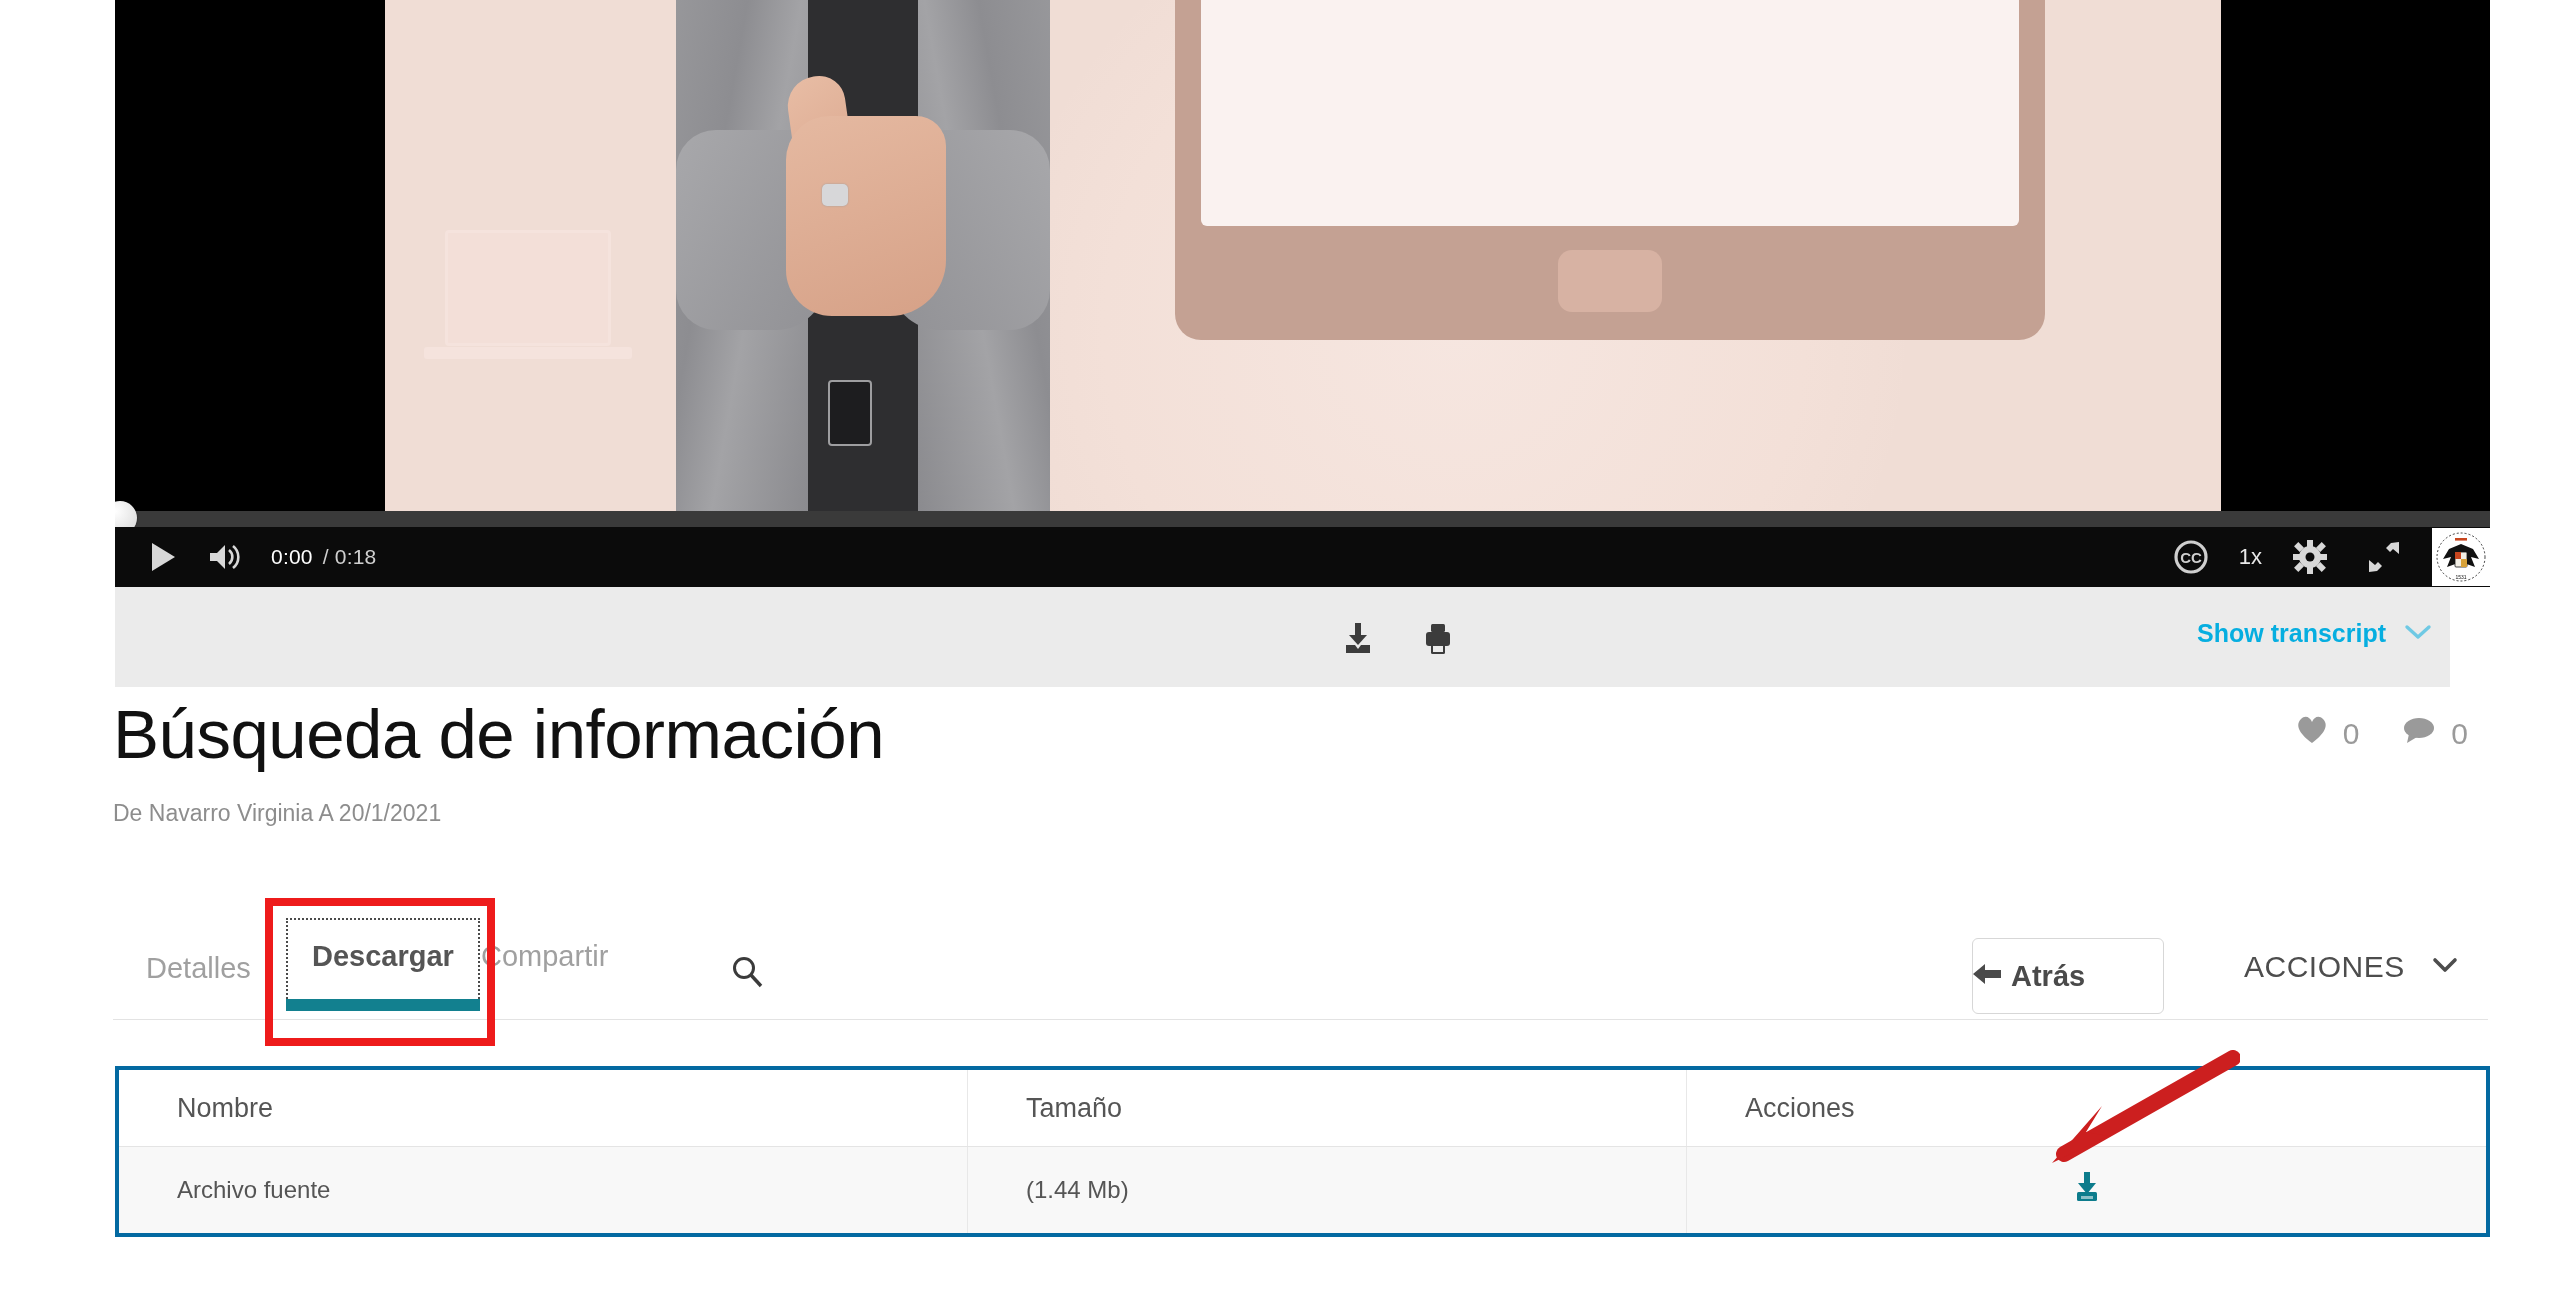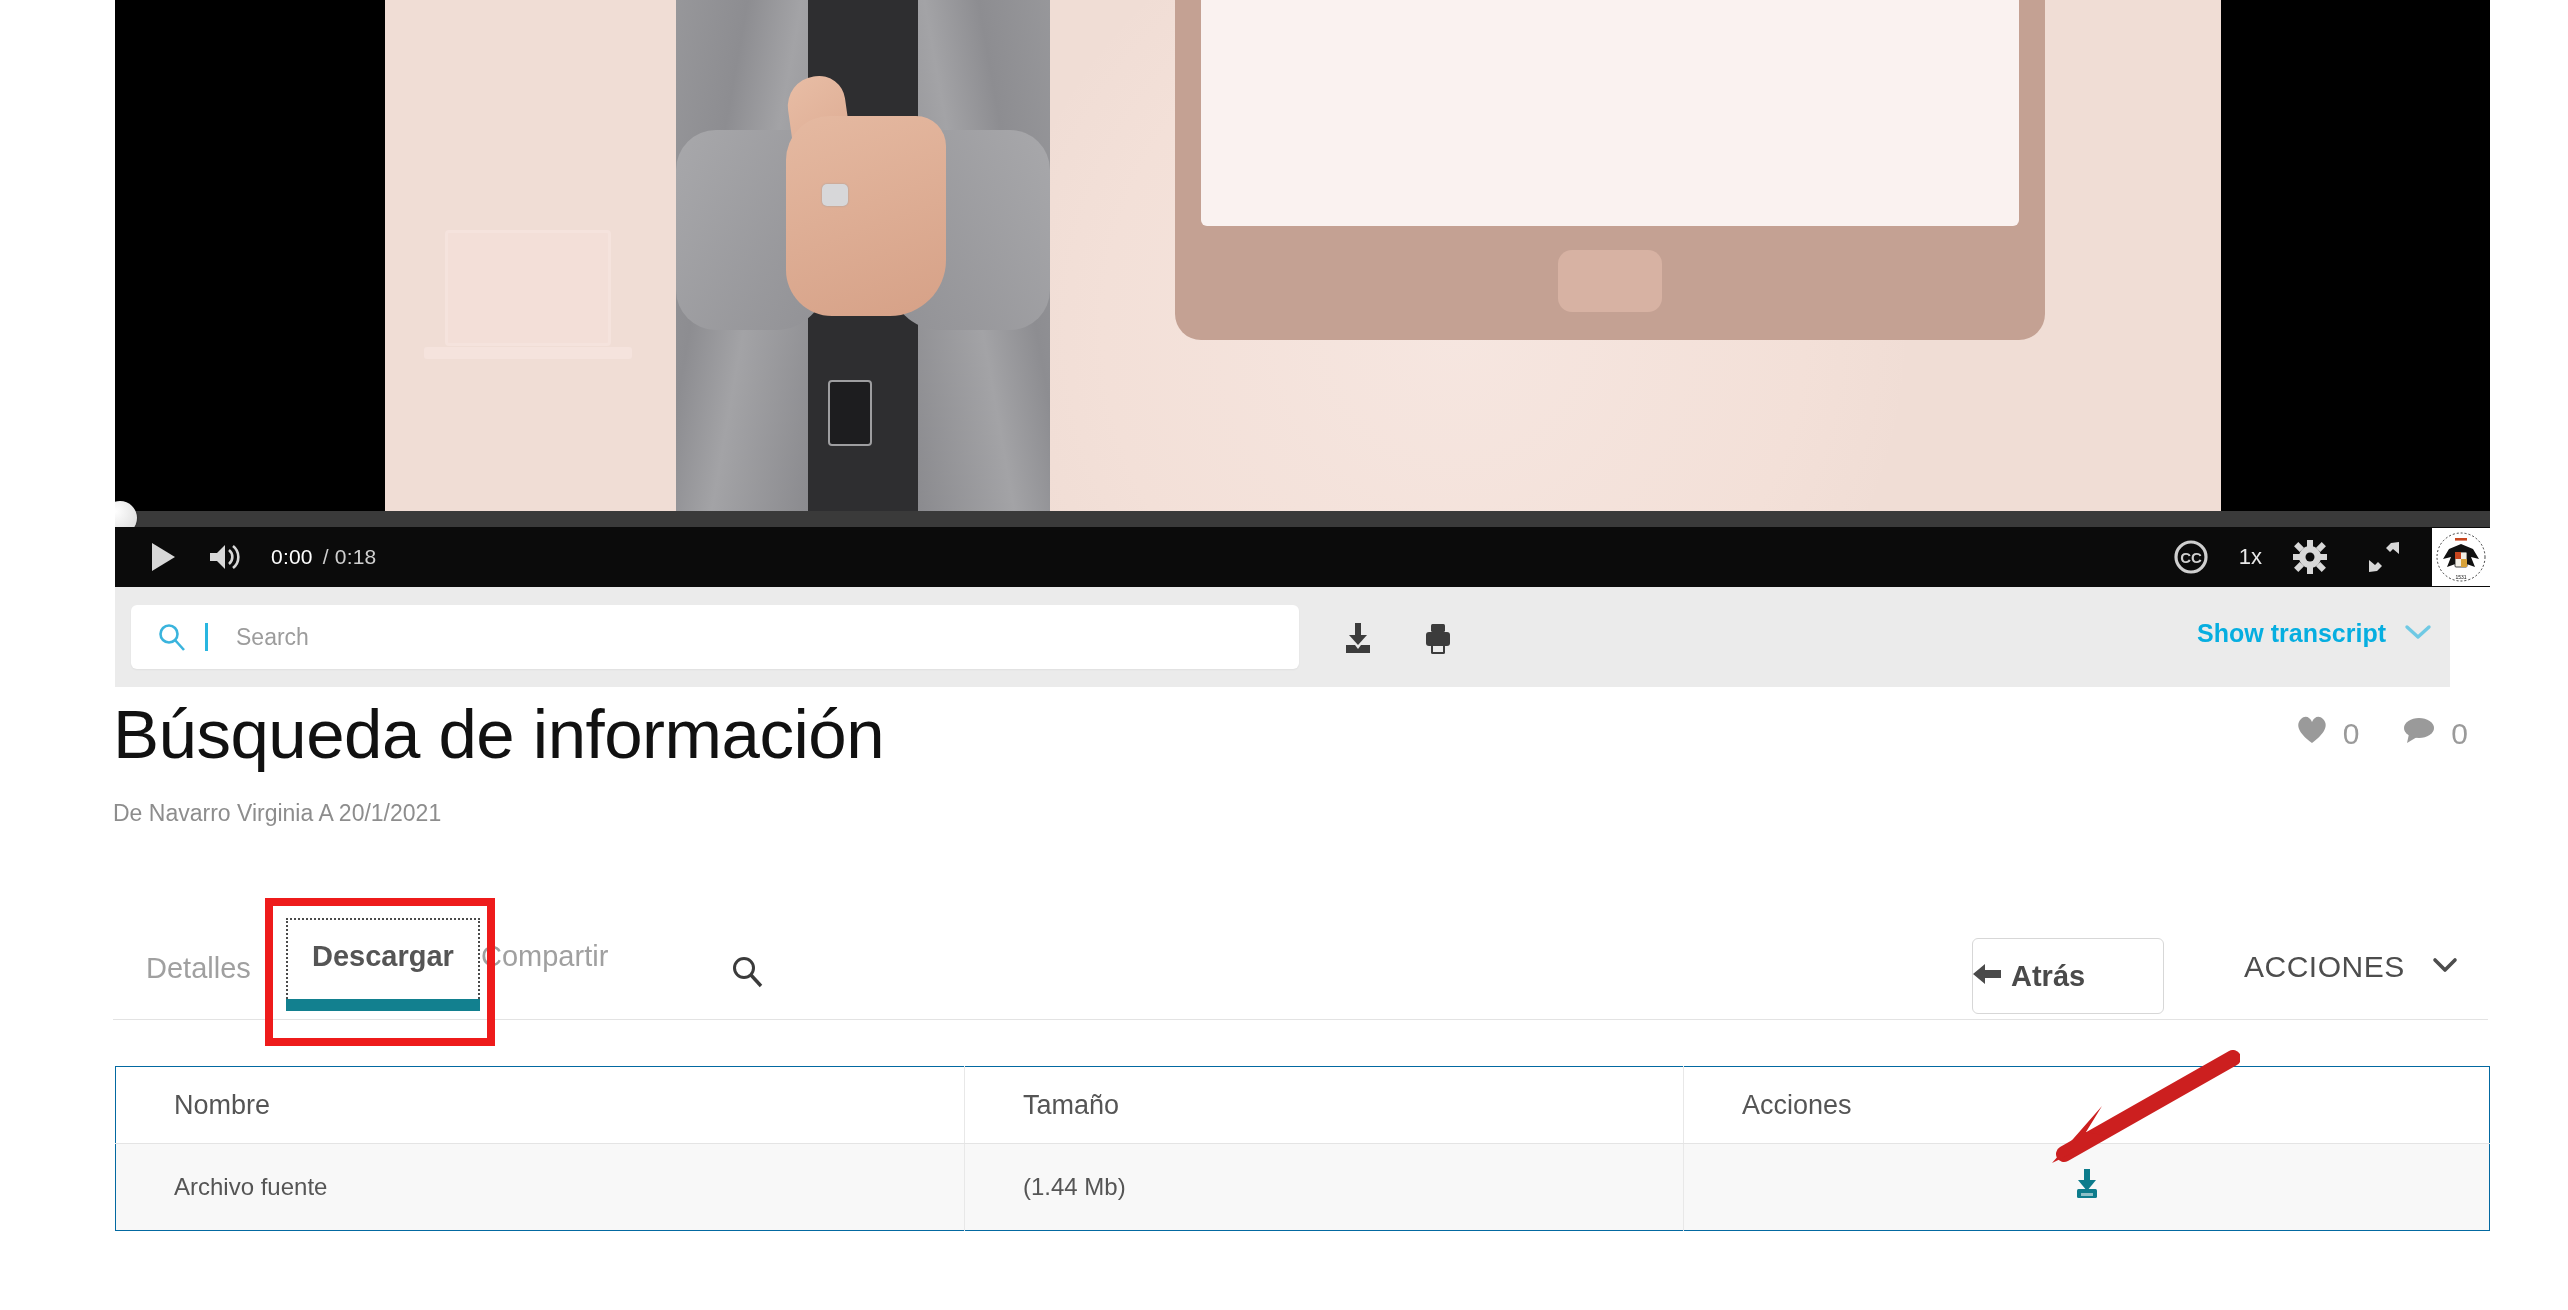--- a/index.html
+++ b/index.html
@@ -195,21 +195,21 @@
   }
   #btn-atras-label{font-size:29px;color:#4a4a4a;font-weight:bold;}
   #btn-acciones{
     position:absolute;left:2244px;top:950px;display:flex;align-items:center;gap:26px;cursor:pointer;
   }
   #btn-acciones-label{font-size:30px;color:#4d4d4d;letter-spacing:.5px;}
 
   
   #table{
     position:absolute;left:115px;top:1066px;width:2375px;
-    border:1px solid #0369a1;border-collapse:collapse;background:#4c1d95;
+    border:4px solid #0369a1;border-collapse:collapse;background:#4c1d95;
   }
   #table td,#table th{border-right:1px solid #e8e8e8;text-align:left;}
   #table th{
     height:76px;padding:0 0 0 58px;font-size:27px;color:#555;font-weight:normal;
     background:#fff;border-bottom:1px solid #e4e4e4;
   }
   #table td{
     height:86px;padding:0 0 0 58px;font-size:24px;color:#555;background:#f8f8f8;
   }
   #table th:last-child,#table td:last-child{border-right:0;}
@@ -313,30 +313,20 @@
           <rect x="22" y="23" width="12" height="15" rx="1" fill="#f2efe6" stroke="#111" stroke-width="0.8"></rect>
           <rect x="22" y="23" width="6" height="7" fill="#c8461f"></rect>
           <rect x="28" y="30" width="6" height="8" fill="#d8a23a"></rect>
           <text x="28" y="50" text-anchor="middle" font-family="Liberation Sans, sans-serif" font-size="5" fill="#111">1531</text>
         </svg>
       </div>
     </div>
   </div>
 
   <div id="searchbar">
-    <div id="search-box">
-      <span id="search-icon">
-        <svg width="30" height="30" viewBox="0 0 30 30">
-          <circle cx="12" cy="12" r="8.5" fill="none" stroke="#3ab4dd" stroke-width="2.6"></circle>
-          <line x1="18" y1="18" x2="27" y2="28" stroke="#3ab4dd" stroke-width="2.6"></line>
-        </svg>
-      </span>
-      <span id="search-caret"></span>
-      <input id="search-input" type="text" placeholder="Search" style="">
-    </div>
     <span id="icon-download-top">
       <svg width="30" height="32" viewBox="0 0 30 32">
         <g fill="#3c3c3c">
           <rect x="12" y="0" width="6" height="14"></rect>
           <polygon points="6,12 24,12 15,22"></polygon>
           <polygon points="3,22 12,22 15,26 18,22 27,22 27,30 3,30"></polygon>
         </g>
       </svg>
     </span>
     <span id="icon-print-top">

